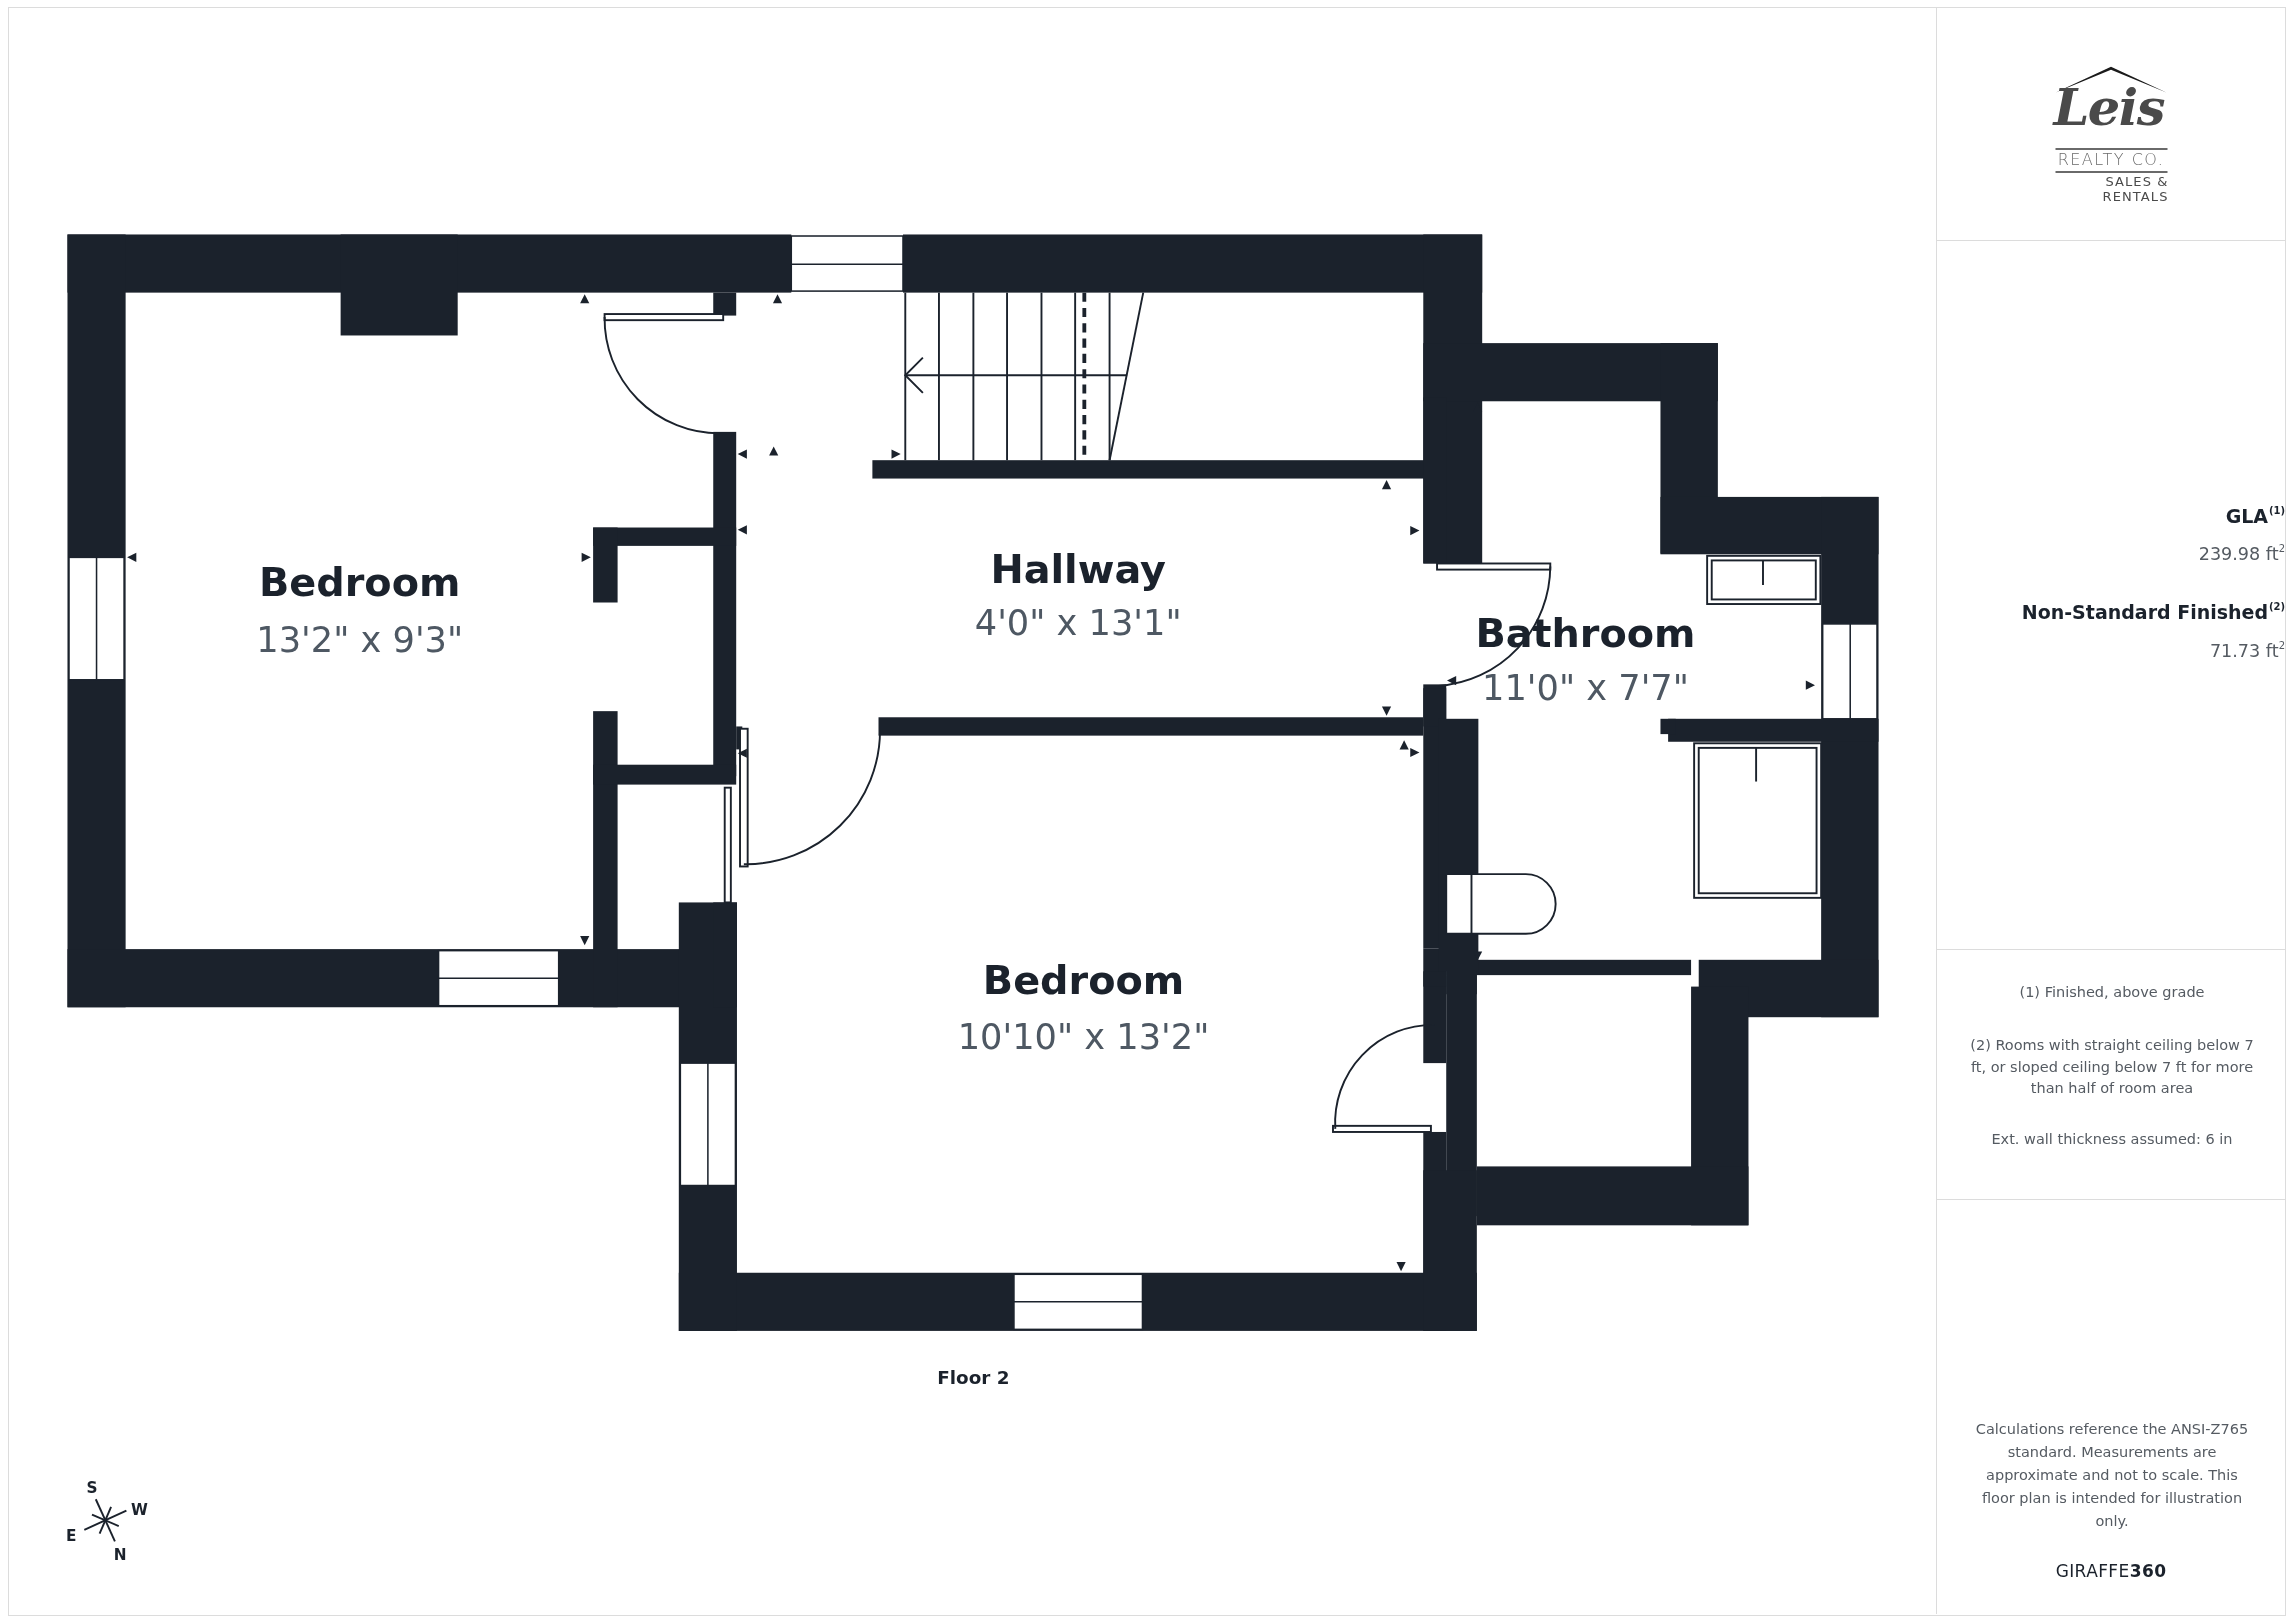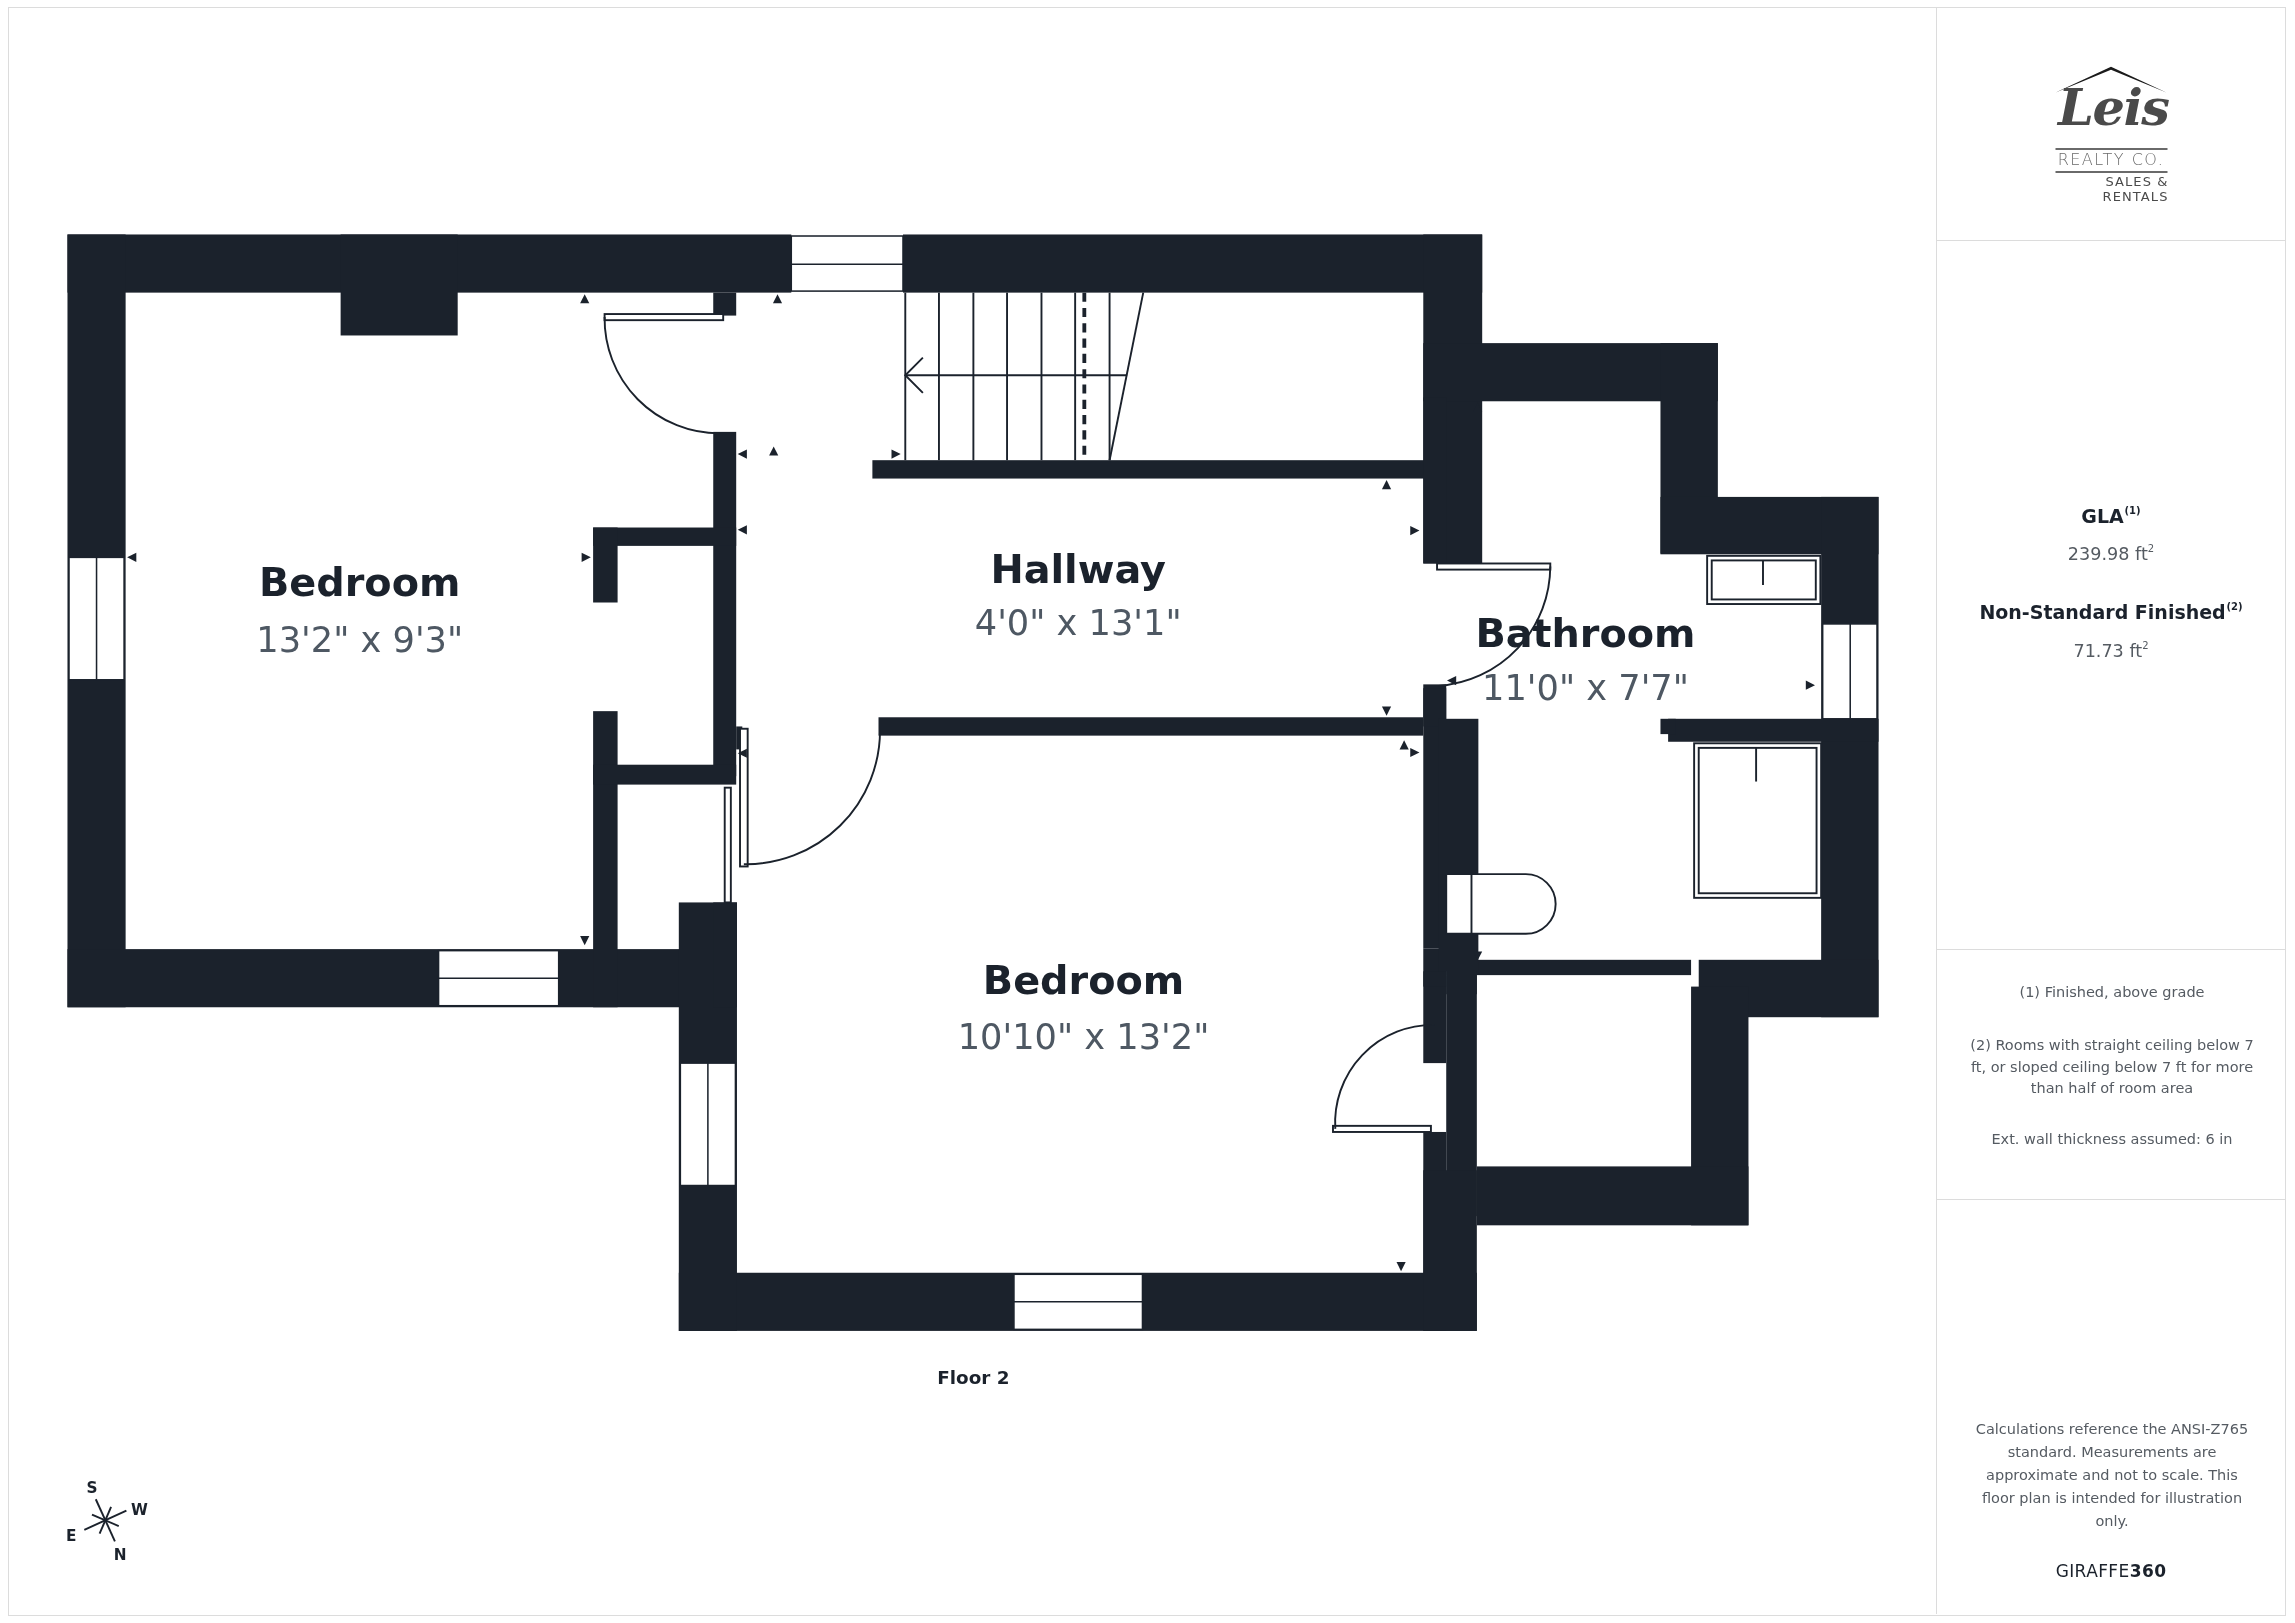--- a/index.html
+++ b/index.html
@@ -3,28 +3,28 @@
 <meta charset="utf-8">
 <style>
   html, body { margin: 0; padding: 0; background: #ffffff; }
   body { width: 2295px; height: 1624px; position: relative; overflow: hidden; font-family: "Liberation Sans", sans-serif; }
   .page-frame { position: absolute; left: 8.4px; top: 6.9px; width: 2278px; height: 1609px; border: 1.5px solid #dcdcdc; box-sizing: border-box; }
   .plan-area { position: absolute; left: 10px; top: 8.4px; width: 1926px; height: 1606px; }
   .plan-svg { position: absolute; left: 0; top: 0; }
   .side-panel { position: absolute; left: 1936px; top: 8.4px; width: 349px; height: 1606px; border-left: 1.5px solid #dcdcdc; box-sizing: border-box; }
   .panel-section { position: absolute; left: 0; width: 100%; border-bottom: 1.5px solid #dcdcdc; box-sizing: border-box; text-align: center; }
   .sec-logo { top: 0; height: 233px; }
-  .sec-area { top: 233px; height: 709px; }
+  .sec-area { top: 233px; height: 709px; text-align: right; }
   .sec-notes { top: 943px; height: 249px; }
   .sec-headroom { top: 1191px; height: 184px; }
   .sec-disclaimer { top: 1375px; height: 241px; border-bottom: none; }
 
   .logo { position: absolute; left: 50%; top: 57px; transform: translateX(-50%); width: 115px; height: 122px; }
   .logo-roof { position: absolute; left: 0; top: 0; width: 115px; height: 31px; }
-  .logo-script { position: absolute; left: 0; top: 11.5px; width: 115px; text-align: right; font-family: "DejaVu Serif", serif; font-style: italic; font-weight: bold; font-size: 51px; color: #4a4a4a; letter-spacing: -1.5px; line-height: 61px; }
+  .logo-script { position: absolute; left: 0; top: 11.5px; width: 115px; text-align: left; font-family: "DejaVu Serif", serif; font-style: italic; font-weight: bold; font-size: 51px; color: #4a4a4a; letter-spacing: -1.5px; line-height: 61px; }
   .logo-rule { position: absolute; left: 1.5px; width: 112px; height: 1.5px; background: #6a6a6a; }
   .logo-realty { position: absolute; left: 0; top: 86px; width: 115px; font-family: "DejaVu Sans", sans-serif; font-weight: 300; font-size: 16px; letter-spacing: 1.5px; color: #6a6a6a; line-height: 18.4px; }
   .logo-sales { position: absolute; left: 0; top: 109px; width: 115px; text-align: right; font-family: "DejaVu Sans", sans-serif; font-weight: normal; font-size: 13px; letter-spacing: 1.1px; color: #4a4a4a; }
 
   .metric-label { position: absolute; left: 0; width: 100%; font-family: "DejaVu Sans", sans-serif; font-weight: bold; font-size: 19px; color: #1b222c; }
   .metric-label sup { font-size: 10px; font-weight: bold; vertical-align: 9.2px; margin-left: 0.8px; }
   .metric-value { position: absolute; left: 0; width: 100%; font-family: "DejaVu Sans", sans-serif; font-size: 17.6px; color: #555b62; }
   .metric-value sup { font-size: 10px; vertical-align: 7.7px; }
 
   .note { position: absolute; left: 31px; width: 288px; font-family: "DejaVu Sans", sans-serif; font-size: 14.5px; line-height: 21.4px; color: #555b62; }

